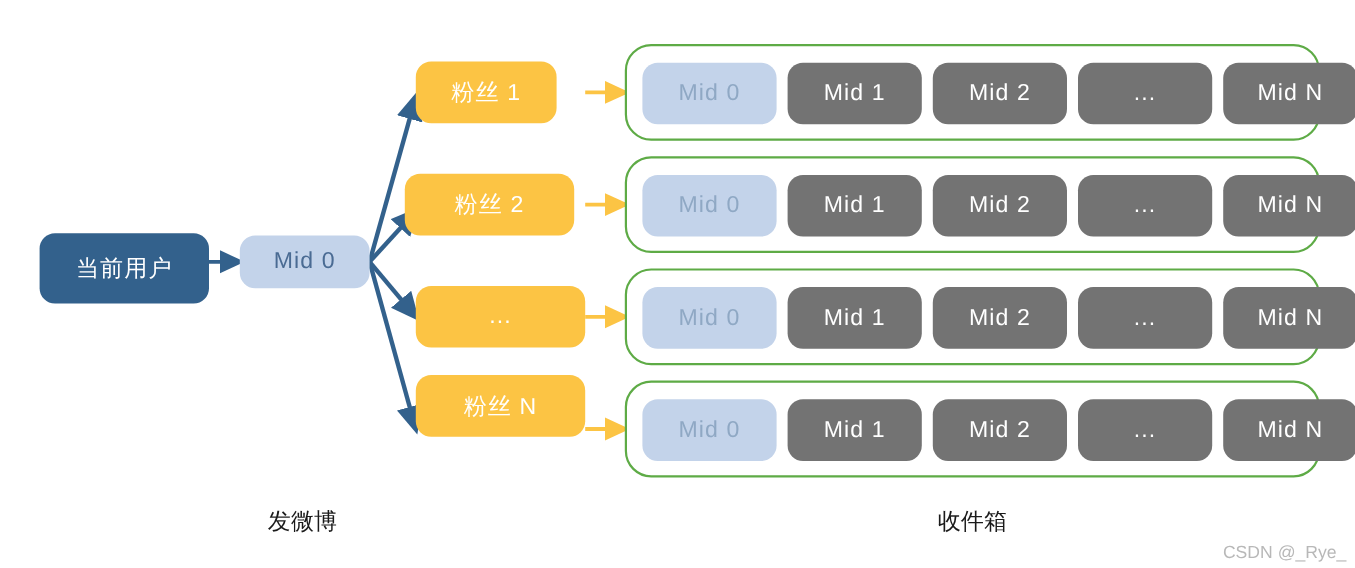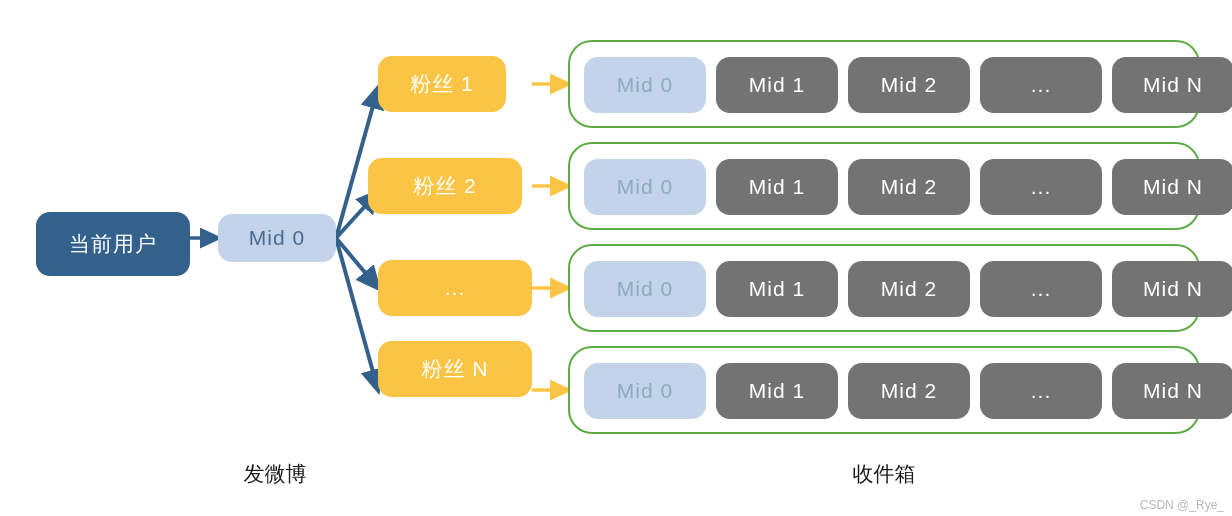--- a/index.html
+++ b/index.html
@@ -78,21 +78,21 @@
     position: absolute;
     font-size: 21px;
     color: #1a1a1a;
     white-space: nowrap;
     text-align: center;
   }
   .watermark {
     position: absolute;
     right: 8px;
     bottom: 4px;
-    font-size: 12px;
+    font-size: 16px;
     color: #b8b8b8;
     white-space: nowrap;
     text-align: right;
   }
   svg.arrows {
     position: absolute;
     left: 0;
     top: 0;
     width: 1232px;
     height: 516px;

